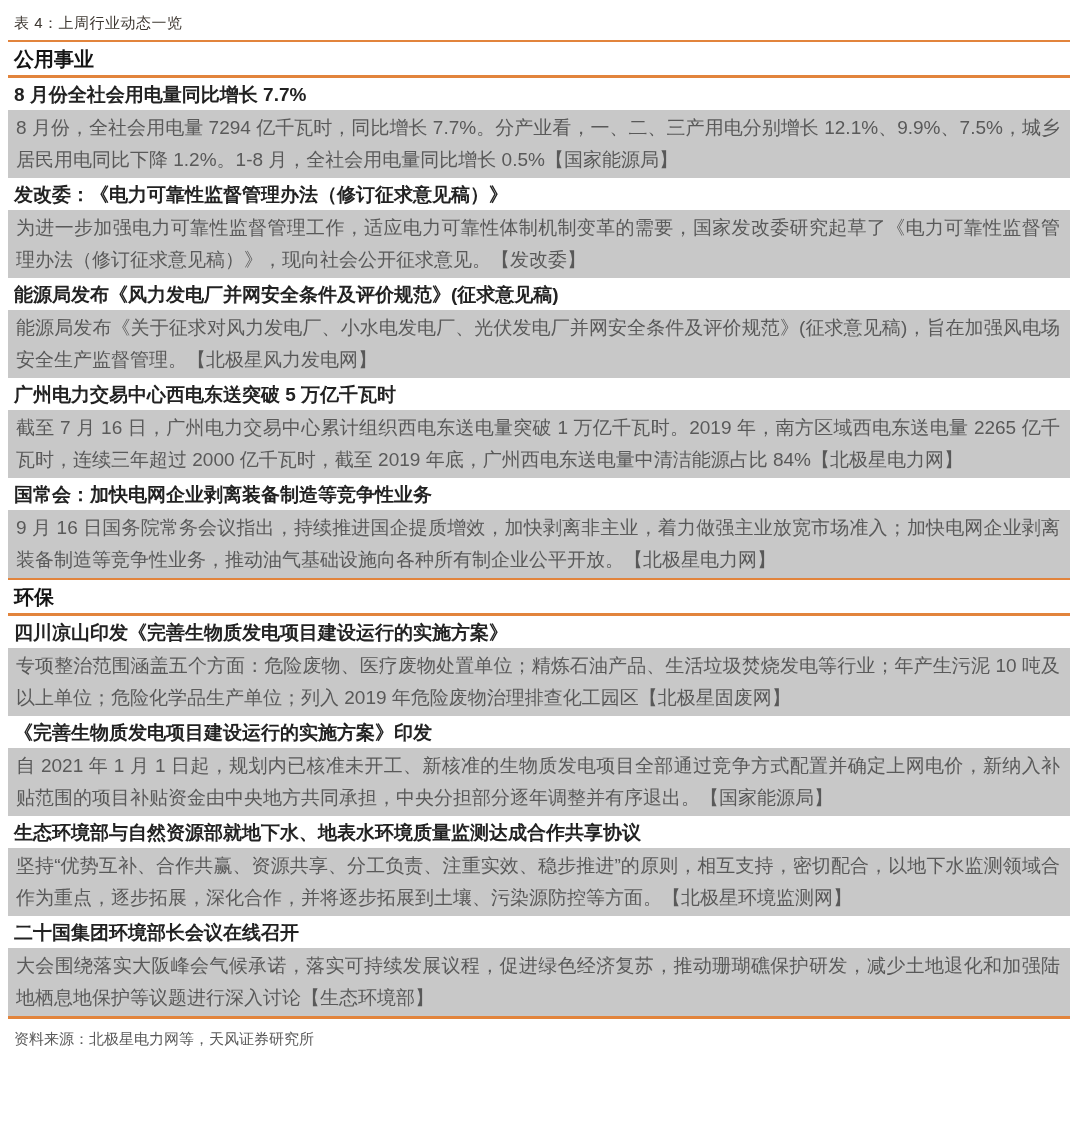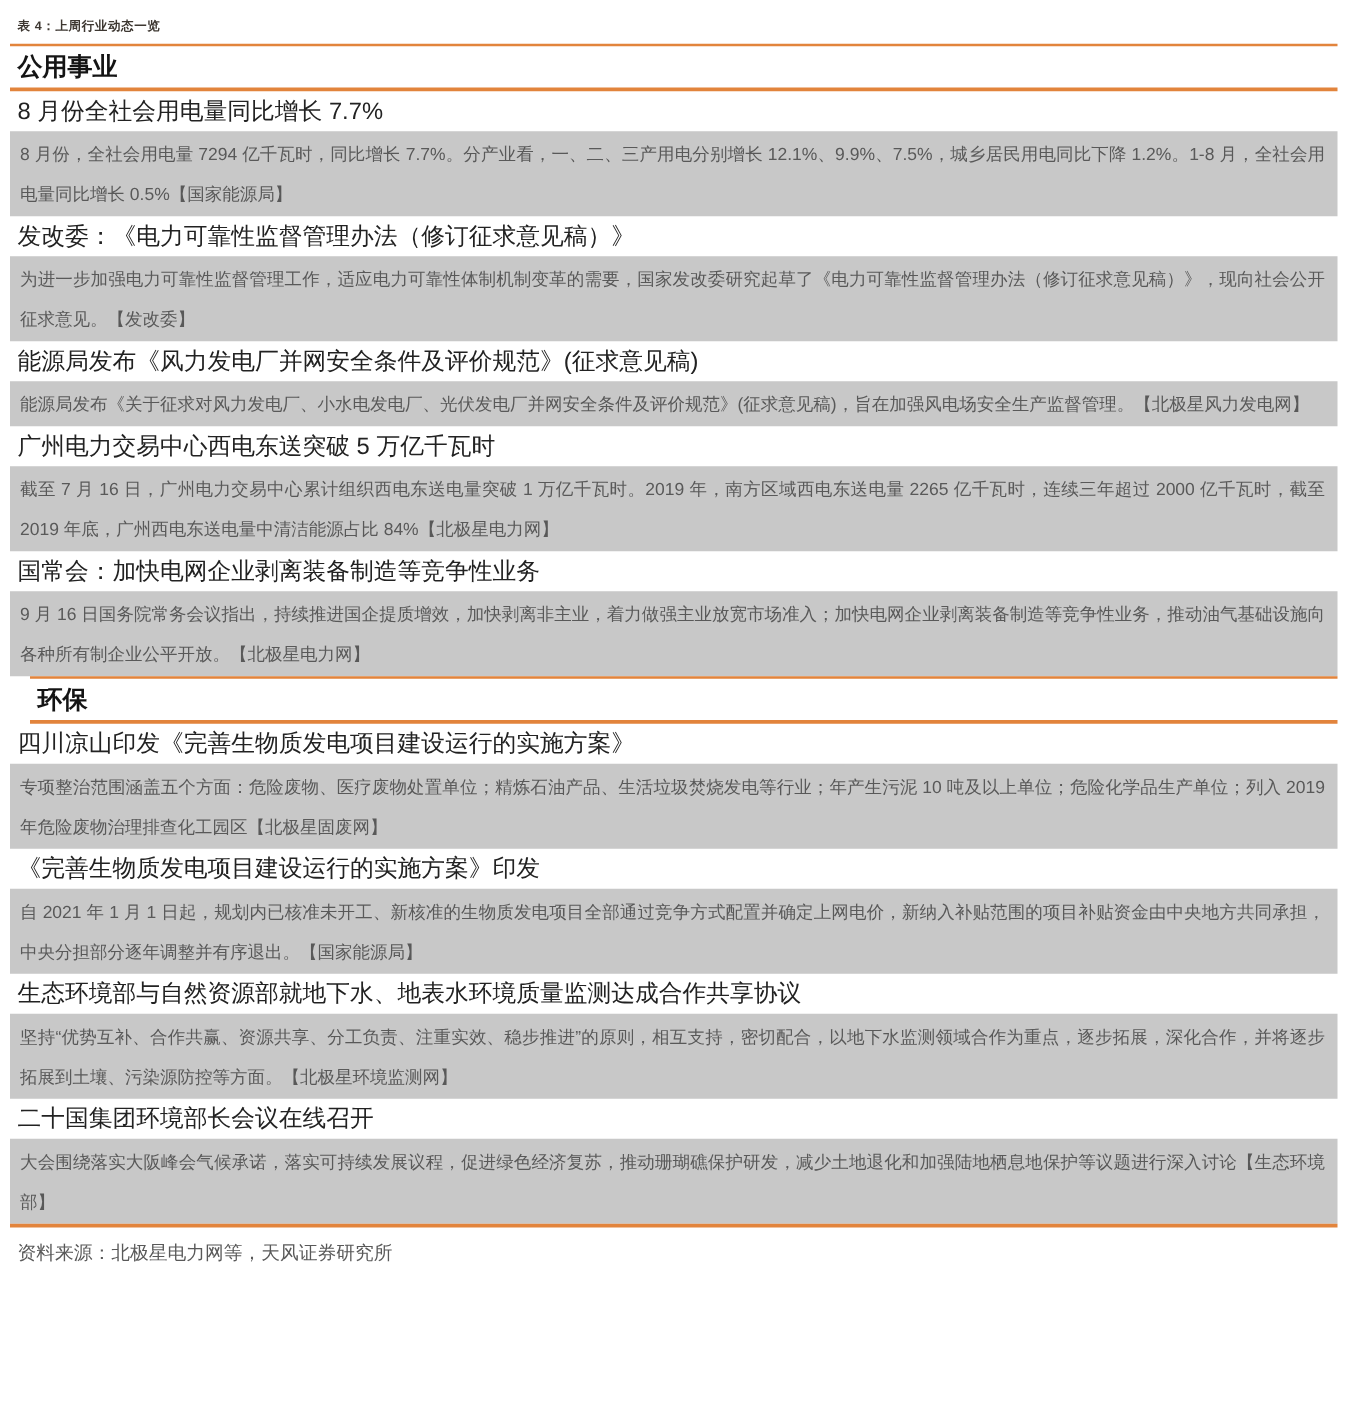--- a/index.html
+++ b/index.html
@@ -17,49 +17,48 @@
     min-height:1123px;
     font-family:"Liberation Sans","DejaVu Sans",sans-serif;
   }
   .page{
     width:1080px;
     min-height:1123px;
     background:var(--page-bg);
     padding:10px 10px 10px 8px;
   }
   .table-title{
-    font-size:10px;
-    font-weight:bold;
+    font-size:15px;
+    font-weight:normal;
     color:var(--title-text);
     padding:4px 0 7px 6px;
     border-bottom:2px solid var(--accent);
     letter-spacing:0.5px;
   }
   .sec-header{
     font-size:20px;
     line-height:22px;
     font-weight:bold;
     color:#141414;
     padding:6px 6px 5px 6px;
     border-bottom:3px solid var(--accent);
   }
   .news-section.not-first .sec-header{
     border-top:2px solid var(--accent);
-    margin-left:16px;
   }
   .news-headline{
     font-size:19px;
     line-height:22px;
-    font-weight:normal;
+    font-weight:bold;
     color:var(--headline-text);
     padding:6px 6px 4px 6px;
     text-align:left;
   }
   .news-body{
-    font-size:14px;
+    font-size:19px;
     line-height:32px;
     color:var(--body-text);
     background:var(--row-gray);
     padding:2px 10px 2px 8px;
     text-align:justify;
     text-justify:inter-ideograph;
   }
   .bottom-rule{
     border-top:3px solid var(--accent);
     height:0;

